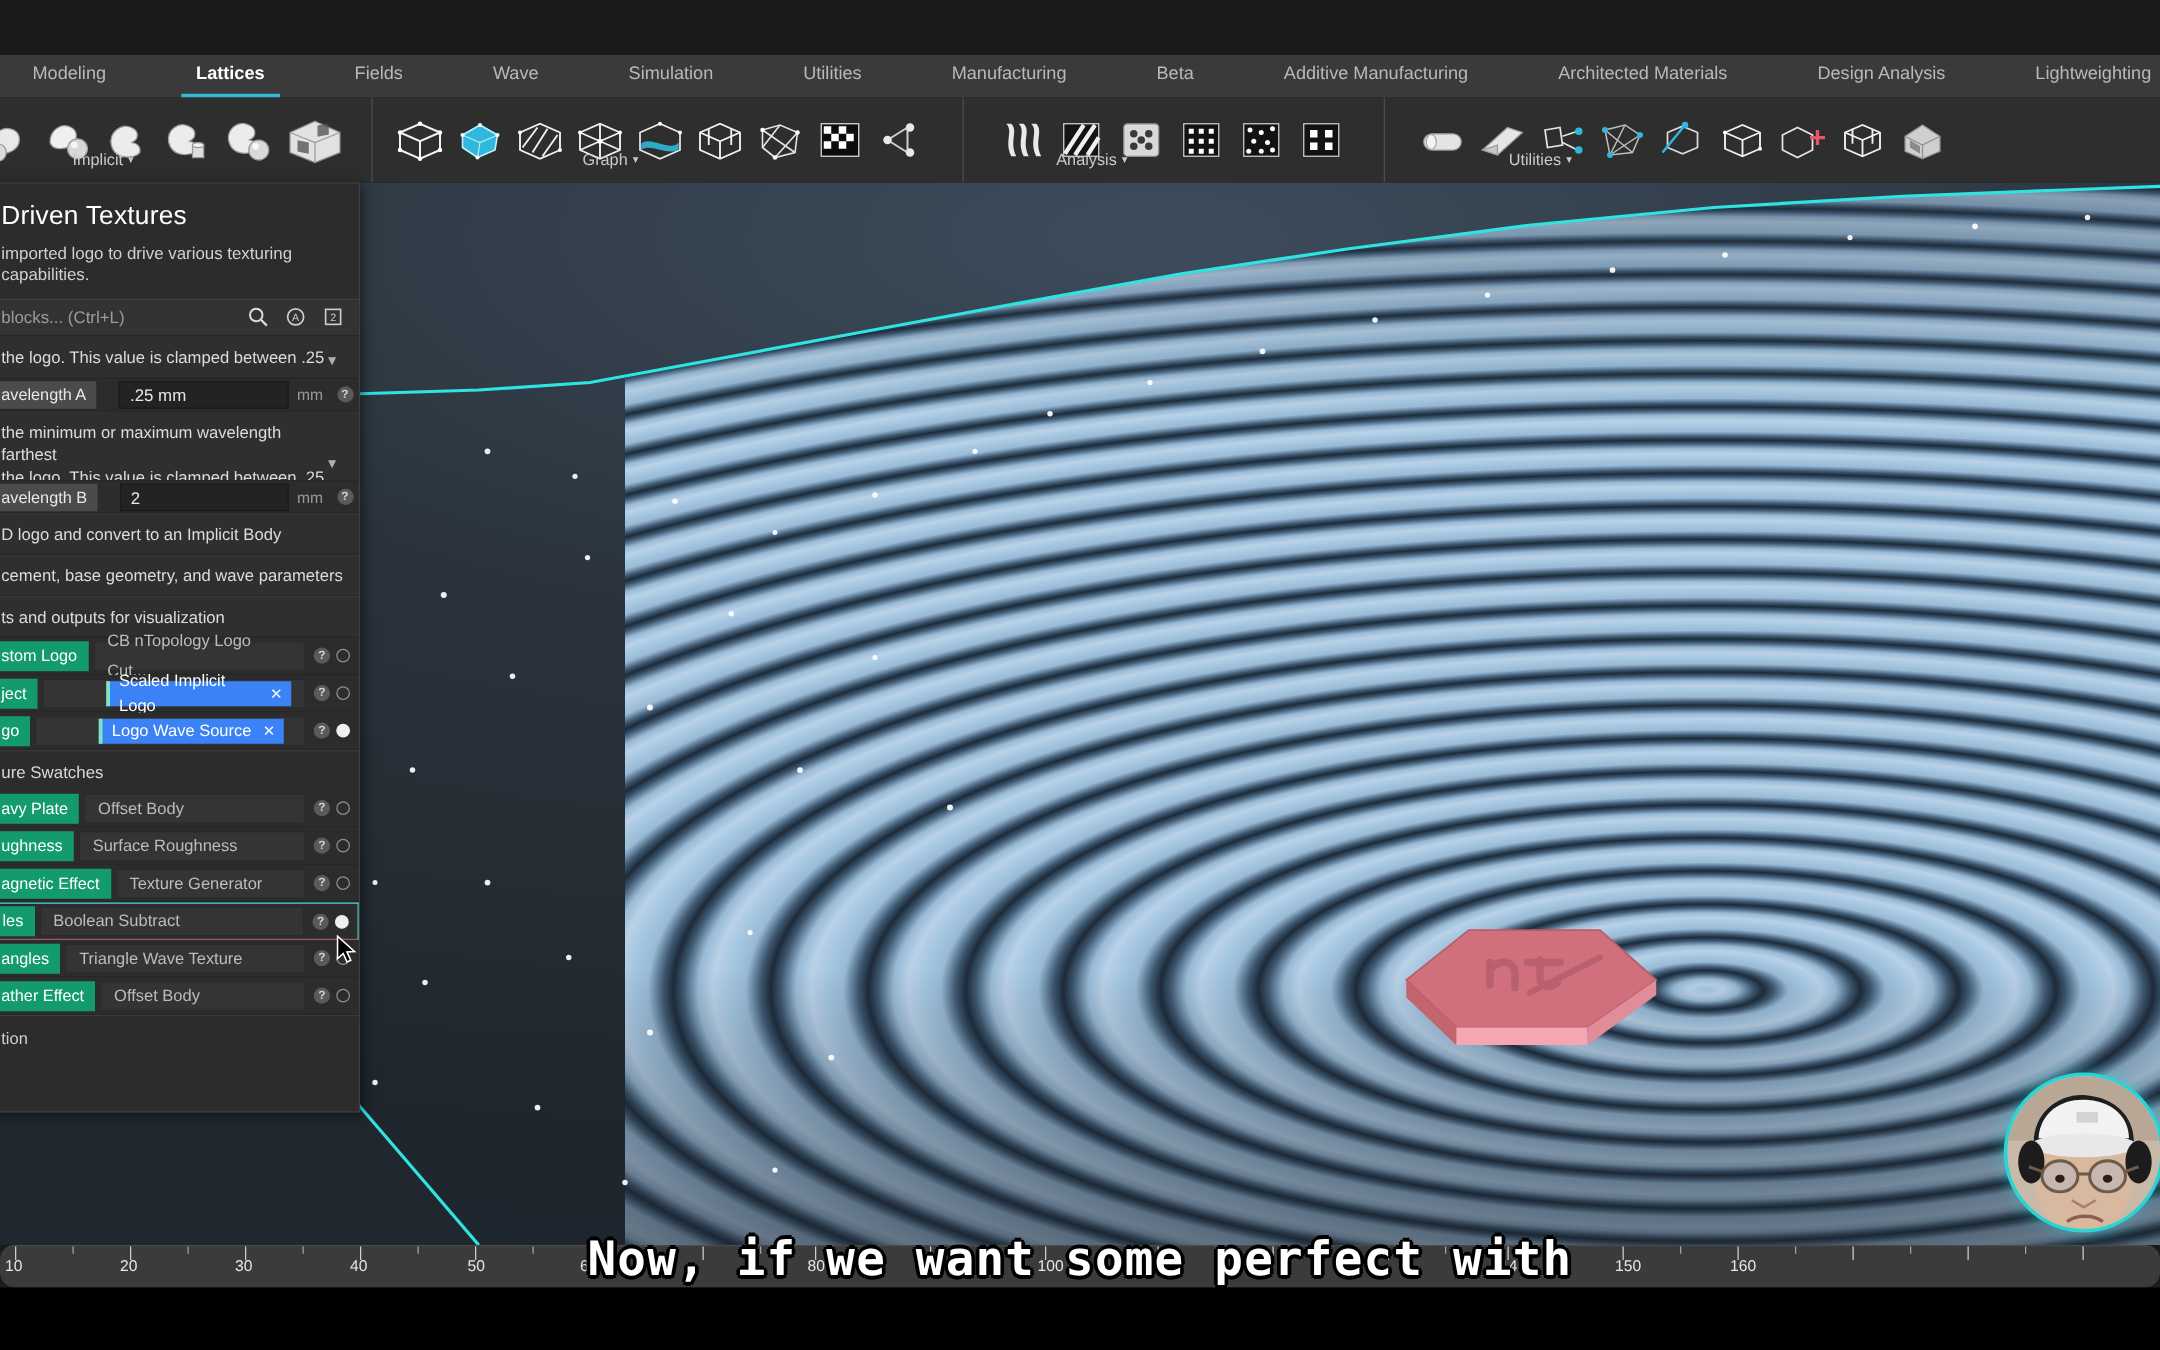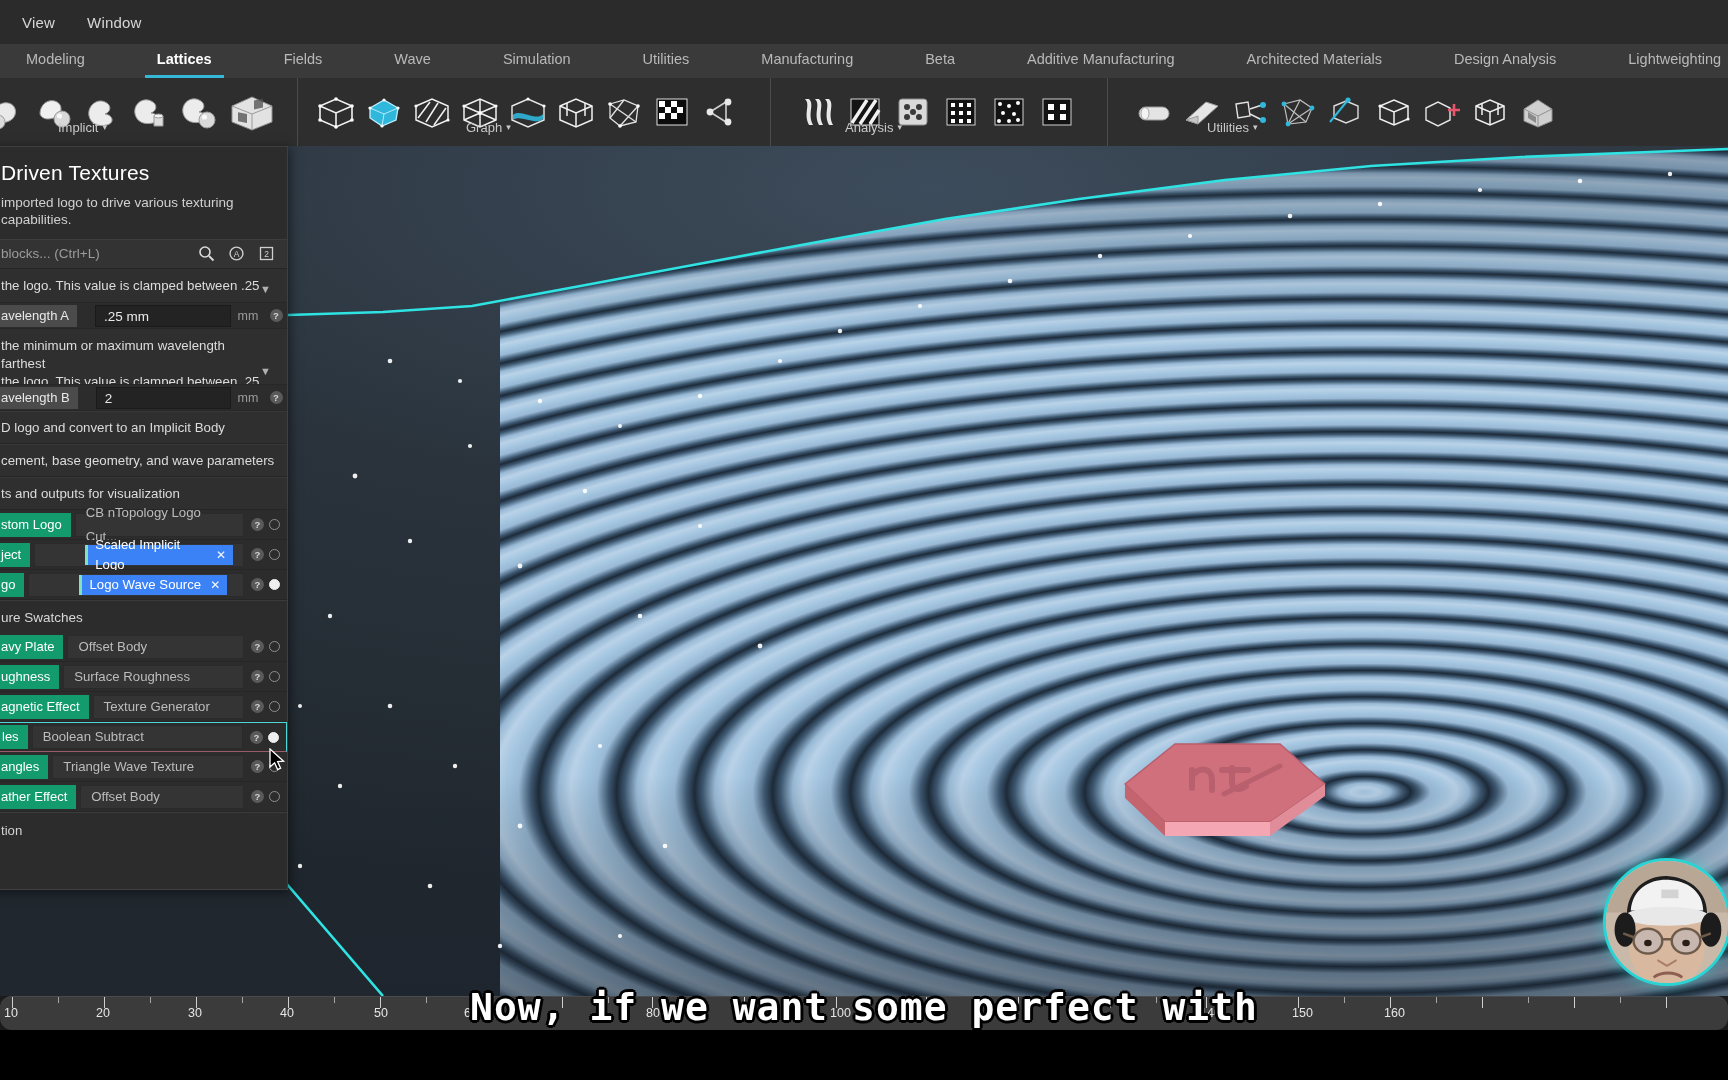--- a/index.html
+++ b/index.html
@@ -233,24 +233,20 @@
     box-shadow: 0 0 14px rgba(42,212,212,.45);
     background: #cfc0b0;
   }
   .wc-face { position: absolute; inset: 0; }
 </style>
 </head>
 <body>
 
 <div id="app">
 
-  <div class="menubar">
-    <div class="mi">View</div>
-    <div class="mi">Window</div>
-  </div>
 
   <div class="tabstrip">
     <div class="tab">Modeling</div>
     <div class="tab active">Lattices</div>
     <div class="tab">Fields</div>
     <div class="tab">Wave</div>
     <div class="tab">Simulation</div>
     <div class="tab">Utilities</div>
     <div class="tab">Manufacturing</div>
     <div class="tab">Beta</div>

